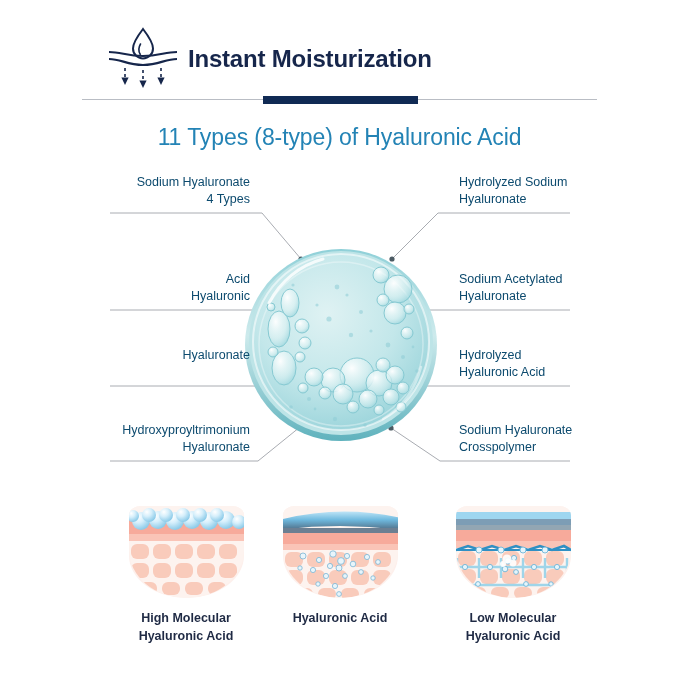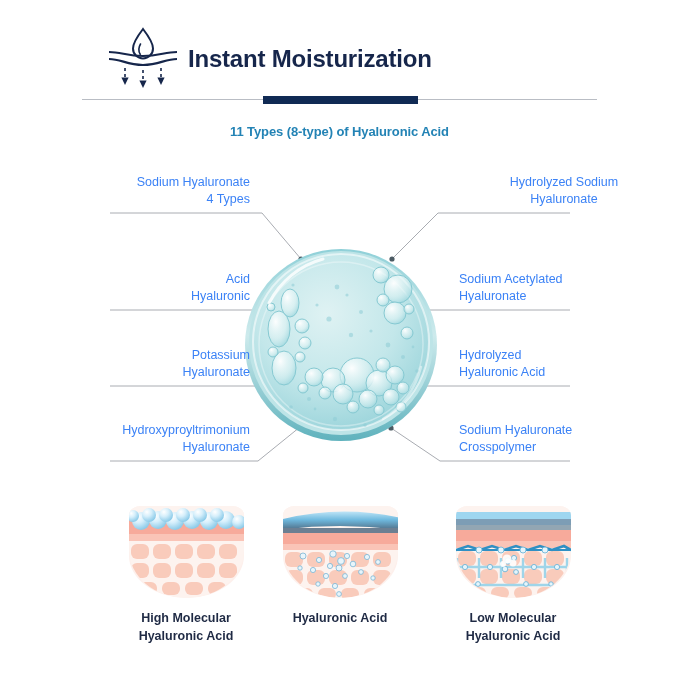--- a/index.html
+++ b/index.html
@@ -58,41 +58,41 @@
     width: 155px;
     height: 8px;
     background: #102a54;
   }
   .subtitle {
     position: absolute;
     left: 0;
     top: 124px;
     width: 679px;
     text-align: center;
-    font-size: 13px;
-    font-weight: bold;
+    font-size: 23px;
+    font-weight: normal;
     color: #2383b5;
     letter-spacing: -0.1px;
   }
 
   
   .dish-wrap {
     position: absolute;
     left: 243px;
     top: 247px;
     width: 196px;
     height: 196px;
   }
 
   
   .lbl {
     position: absolute;
     font-size: 12.5px;
     line-height: 1.35;
-    color: #3b82f6;
+    color: #0c4a6e;
     font-weight: normal;
   }
   .lbl.left  { text-align: right; }
   .lbl.right { text-align: left; }
 
   
   .trio-item {
     position: absolute;
     width: 150px;
   }
@@ -265,30 +265,29 @@
     <div>Sodium Hyaluronate</div>
     <div>4 Types</div>
   </div>
 
   <div class="lbl left" style="left:30px; top:271px; width:220px;">
     <div>Acid</div>
     <div>Hyaluronic</div>
   </div>
 
   <div class="lbl left" style="left:30px; top:347px; width:220px;">
-    <div>Potassium</div>
     <div>Hyaluronate</div>
   </div>
 
   <div class="lbl left" style="left:24px; top:422px; width:226px;">
     <div>Hydroxyproyltrimonium</div>
     <div>Hyaluronate</div>
   </div>
 
-  <div class="lbl right" style="left:459px; top:174px; width:210px;text-align:center;">
+  <div class="lbl right" style="left:459px; top:174px; width:210px;">
     <div>Hydrolyzed Sodium</div>
     <div>Hyaluronate</div>
   </div>
 
   <div class="lbl right" style="left:459px; top:271px; width:210px;">
     <div>Sodium Acetylated</div>
     <div>Hyaluronate</div>
   </div>
 
   <div class="lbl right" style="left:459px; top:347px; width:210px;">

